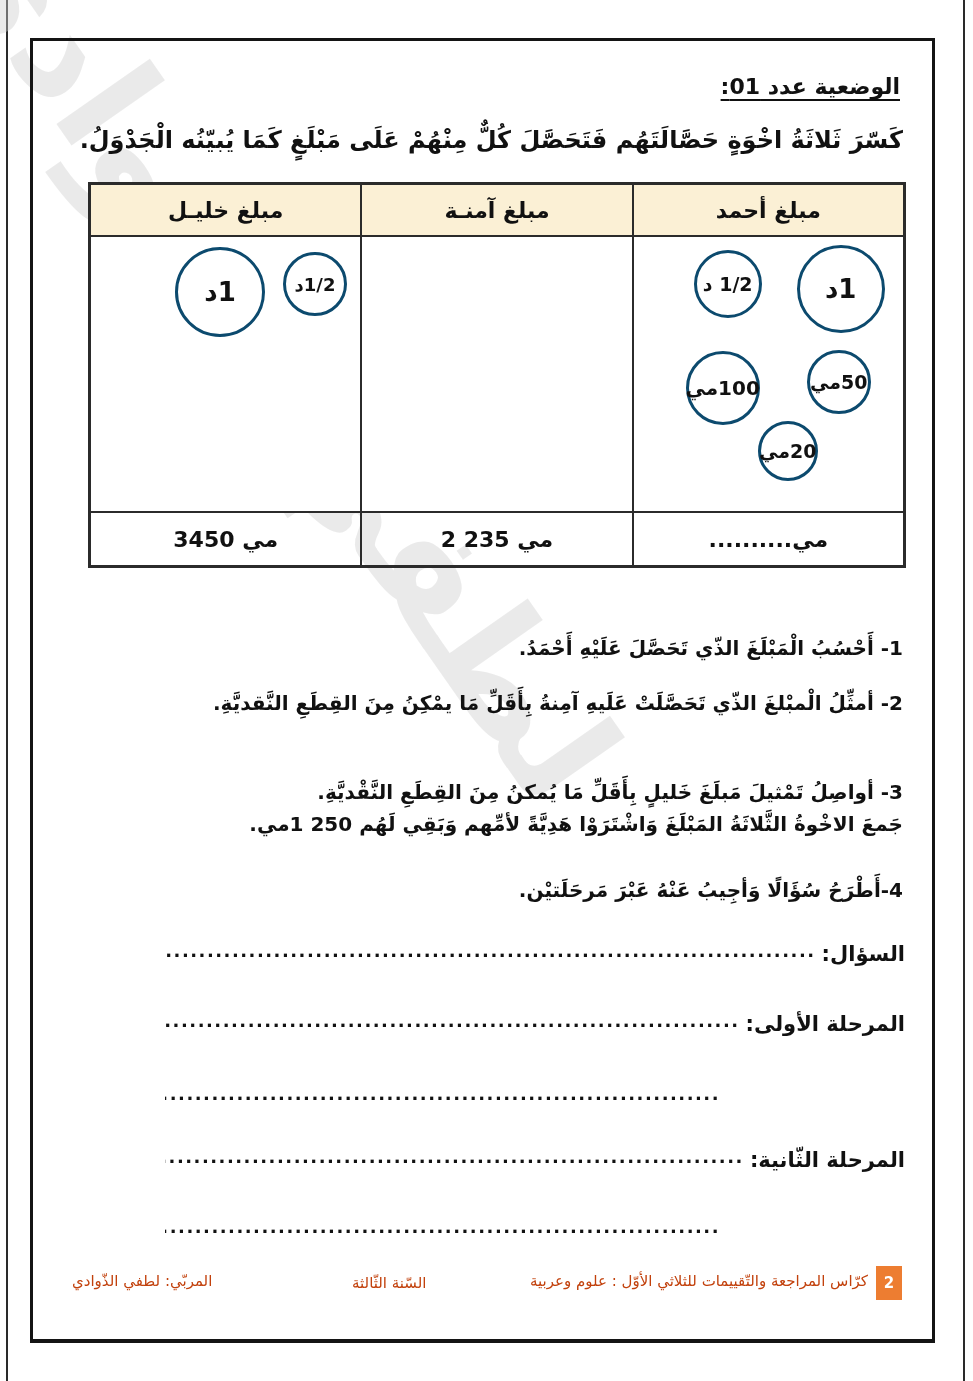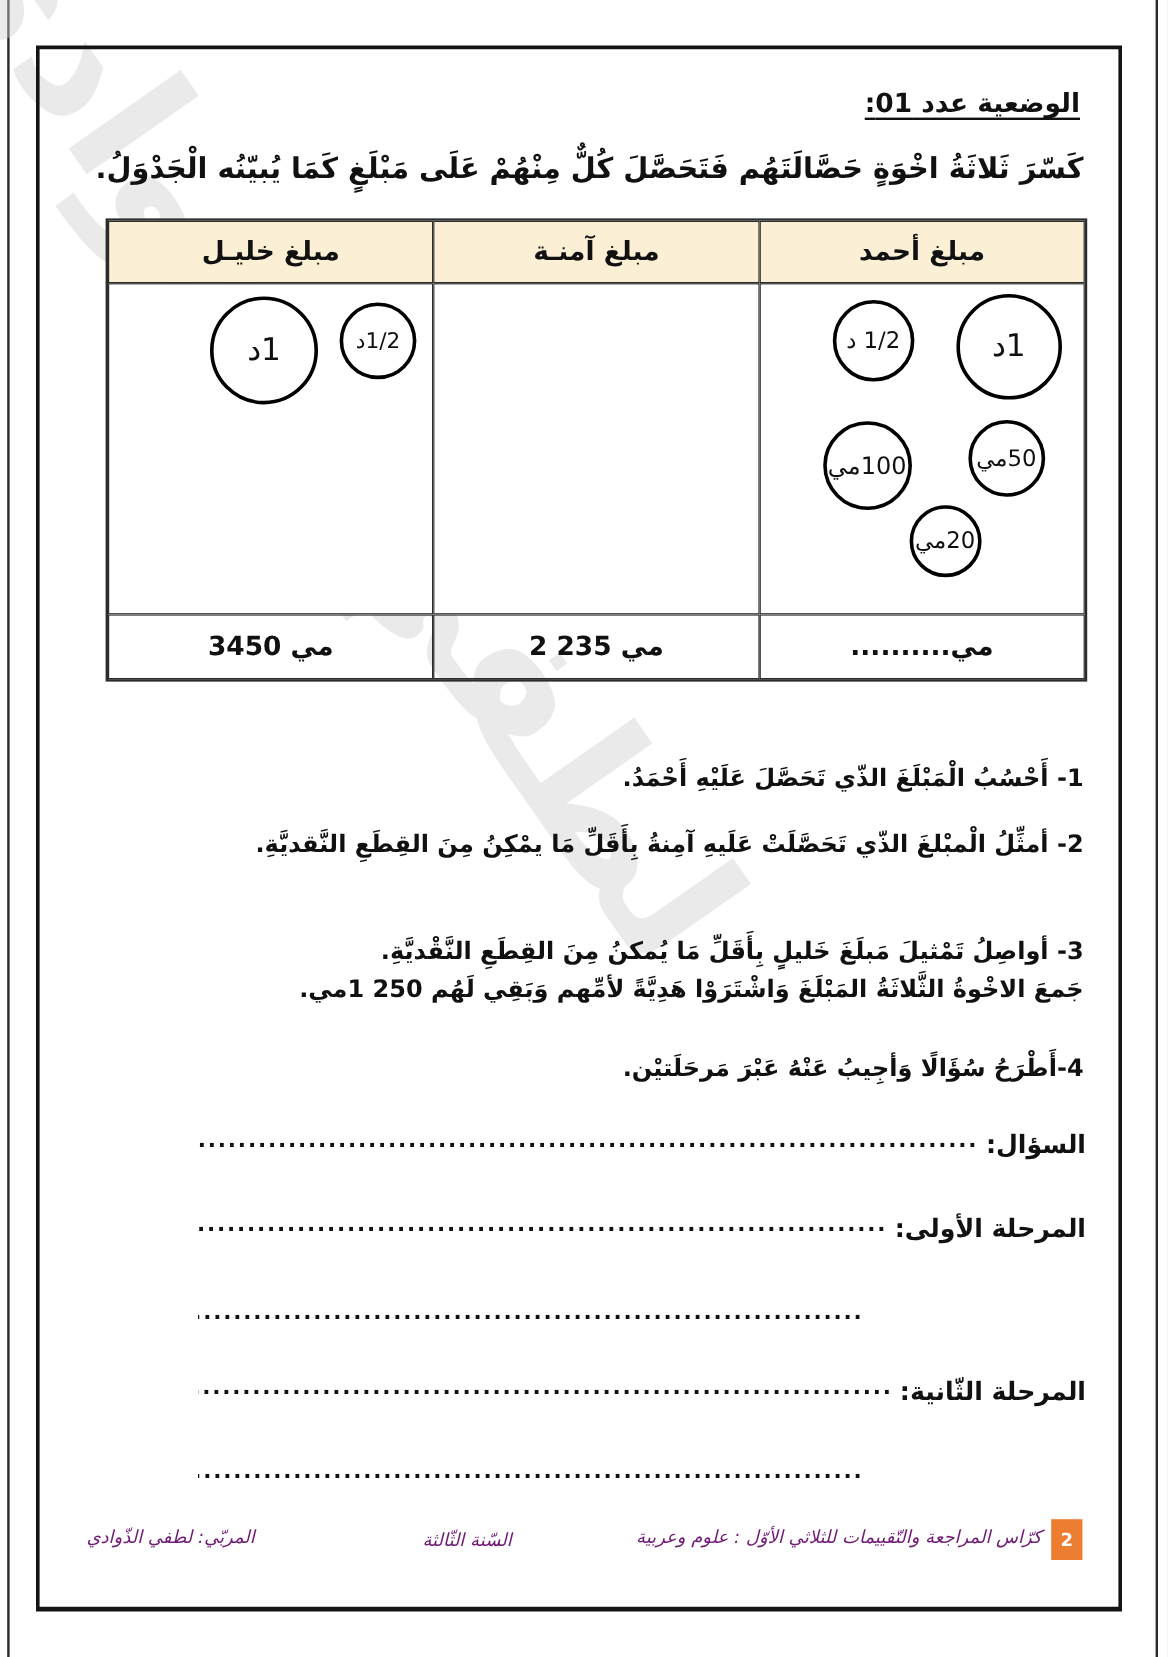--- a/index.html
+++ b/index.html
@@ -35,23 +35,23 @@
   .th{
     height:52px;background:#fbf0d5;display:flex;align-items:center;justify-content:center;
     font-size:22px;font-weight:bold;
   }
   .coins-cell{height:276px;position:relative;background:#fff;}
   .val{
     height:54px;display:flex;align-items:center;justify-content:center;
     font-size:22px;font-weight:bold;direction:ltr;
   }
   .coin{
-    position:absolute;border:3px solid #000000;border-radius:50%;
+    position:absolute;border:3px solid #0c4a6e;border-radius:50%;
     display:flex;align-items:center;justify-content:center;
-    font-weight:normal;direction:rtl;background:#fff;box-sizing:border-box;
+    font-weight:bold;direction:rtl;background:#fff;box-sizing:border-box;
   }
   
   .coin.a1{left:163px;top:8px;width:88px;height:88px;font-size:26px;}
   .coin.a2{left:60px;top:13px;width:68px;height:68px;font-size:19px;}
   .coin.a3{left:173px;top:113px;width:64px;height:64px;font-size:19px;}
   .coin.a4{left:52px;top:114px;width:74px;height:74px;font-size:20px;}
   .coin.a5{left:124px;top:184px;width:60px;height:60px;font-size:19px;}
   
   .coin.k1{left:84px;top:10px;width:90px;height:90px;font-size:26px;}
   .coin.k2{left:192px;top:15px;width:64px;height:64px;font-size:18px;}
@@ -60,21 +60,21 @@
     position:absolute;right:68px;width:740px;display:flex;align-items:flex-end;
     direction:rtl;font-weight:bold;
   }
   .ansrow .lbl{font-size:21px;white-space:nowrap;margin-left:6px;}
   .dots{
     flex:1;overflow:hidden;white-space:nowrap;font-size:18px;letter-spacing:1.5px;
     font-weight:bold;height:26px;
   }
   .controw{position:absolute;right:253px;width:555px;overflow:hidden;white-space:nowrap;
     font-size:18px;letter-spacing:1.5px;font-weight:bold;height:26px;direction:rtl;}
-  .footer-text{position:absolute;font-size:15px;color:#701a75;white-space:nowrap;font-style:italic;}
+  .footer-text{position:absolute;font-size:15px;color:#c2410c;white-space:nowrap;}
   .page-badge{
     position:absolute;left:876px;top:1266px;width:26px;height:34px;background:#ed7d31;
     color:#fff;display:flex;align-items:center;justify-content:center;
     font-size:15px;font-weight:bold;
   }
 </style>
 </head>
 <body>
 
 <div class="page">

